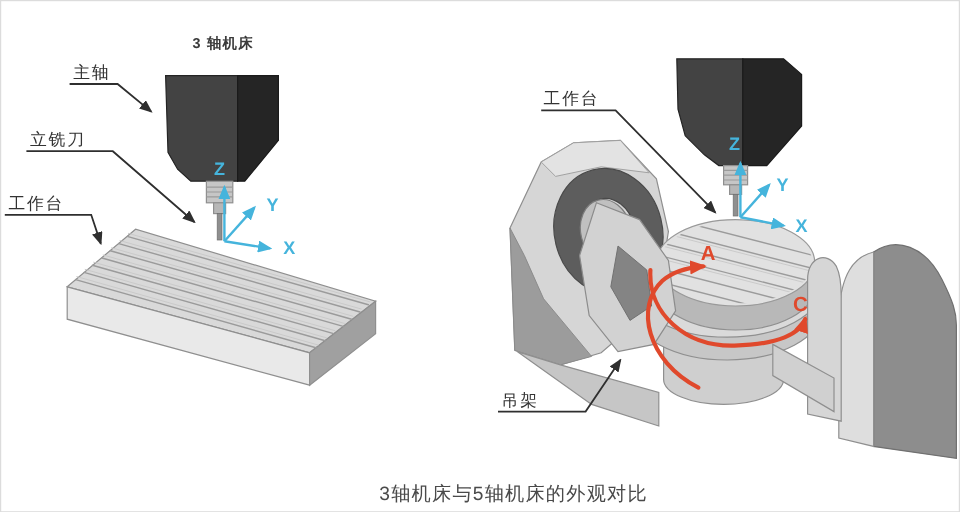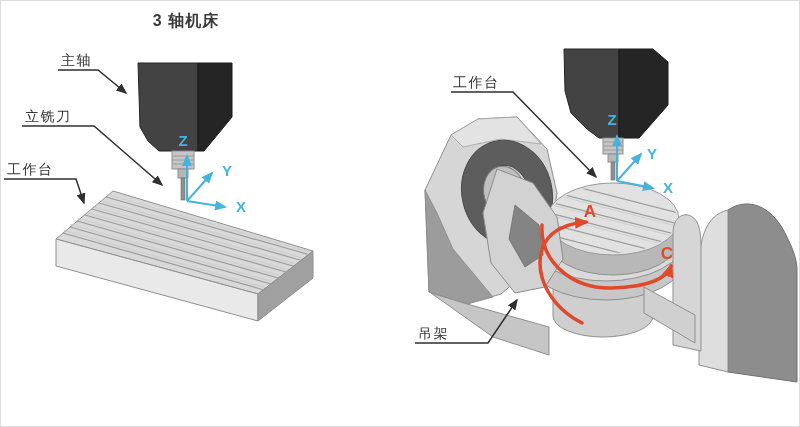--- a/index.html
+++ b/index.html
@@ -3,22 +3,22 @@
 <meta charset="utf-8">
 <style>
   html,body{margin:0;padding:0;background:#f2f2f2;}
   #stage{
     position:relative;width:800px;height:427px;background:#ffffff;
     border:1px solid #dcdcdc;box-sizing:border-box;overflow:hidden;
     font-family:"Liberation Sans","DejaVu Sans",sans-serif;
   }
   #diagram{position:absolute;left:0;top:0;}
   .panel-title{
-    position:absolute;top:10px;width:200px;text-align:center;
-    font-size:16px;font-weight:600;color:#3a3a3a;letter-spacing:1px;
+    position:absolute;top:27px;width:200px;text-align:center;
+    font-size:12px;font-weight:600;color:#3a3a3a;letter-spacing:1px;
   }
   #left-title{left:85px;}
   #right-title{left:520px;}
   #caption{
     position:absolute;top:401px;left:227px;width:400px;text-align:center;
     font-size:16px;color:#4a4a4a;letter-spacing:1px;
   }
   .lbl{font-size:14px;fill:#333333;letter-spacing:1.5px;}
   .axis-lbl{font-size:15px;font-weight:bold;}
   .rot-lbl{font-size:17px;font-weight:bold;}
@@ -190,13 +190,14 @@
       </g>
 
       <g>
         <path d="M414,342 L487,342 L516,299" class="leader" marker-end="url(#ah-black)"></path>
         <text x="417" y="337" class="lbl">吊架</text>
       </g>
     </g>
   </svg>
 
   <div id="left-title" class="panel-title">3 轴机床</div>
+  <div id="caption">3轴机床与5轴机床的外观对比</div>
 </div>
 
 </body></html>

